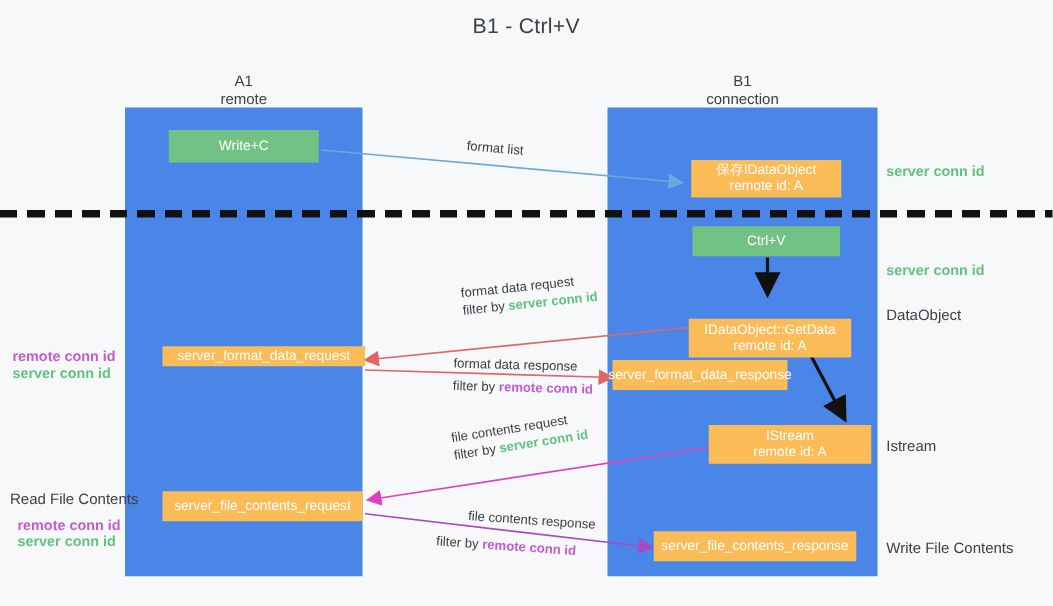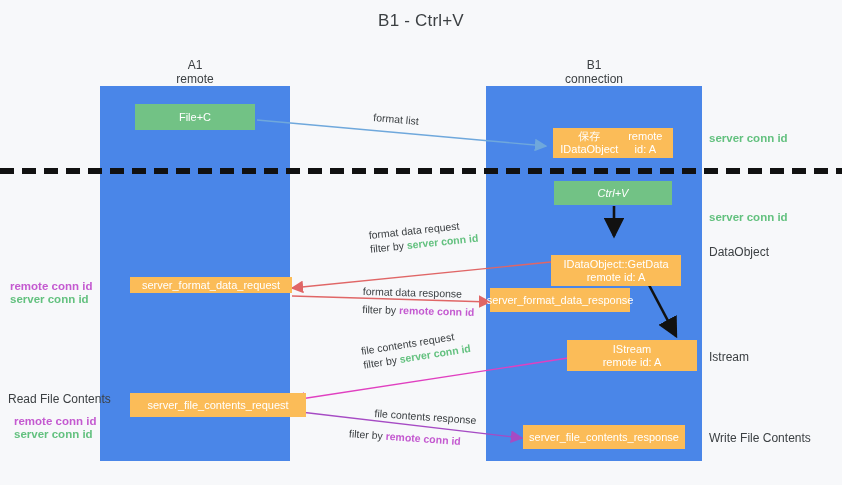--- a/index.html
+++ b/index.html
@@ -124,37 +124,37 @@
     <line x1="292" y1="296" x2="490" y2="302" stroke="#e06666" stroke-width="1.4" marker-end="url(#ah-red)"></line>
 
     <line x1="568" y1="358" x2="294" y2="400" stroke="#e040c0" stroke-width="1.4" marker-end="url(#ah-mag)"></line>
 
     <line x1="292" y1="411" x2="522" y2="438" stroke="#a64bc4" stroke-width="1.4" marker-end="url(#ah-pur)"></line>
   </svg>
 
   <div class="dashed"></div>
 
   <div class="box green" style="left:135px;top:104px;width:120px;height:26px;">
-    <span>File+C</span>
+    <span>Write+C</span>
   </div>
 
   <div class="box orange" style="left:130px;top:277px;width:162px;height:16px;">
     <span>server_format_data_request</span>
   </div>
 
-  <div class="box orange" style="left:130px;top:393px;width:176px;height:24px;justify-content:center;">
+  <div class="box orange" style="left:130px;top:393px;width:160px;height:24px;justify-content:center;">
     <span>server_file_contents_request</span>
   </div>
 
-  <div class="box orange" style="left:553px;top:128px;width:120px;height:30px;">
+  <div class="box orange" style="left:553px;top:128px;width:120px;height:30px;flex-direction:column;">
     <span>保存IDataObject</span>
     <span>remote id: A</span>
   </div>
 
-  <div class="box green" style="left:554px;top:181px;width:118px;height:24px;font-style:italic;">
+  <div class="box green" style="left:554px;top:181px;width:118px;height:24px;">
     <span>Ctrl+V</span>
   </div>
 
   <div class="box orange" style="left:551px;top:237px;width:130px;height:31px;flex-direction:column;margin-top:18px;">
     <span>IDataObject::GetData</span>
     <span>remote id: A</span>
   </div>
 
   <div class="box orange" style="left:567px;top:340px;width:130px;height:31px;flex-direction:column;">
     <span>IStream</span>

